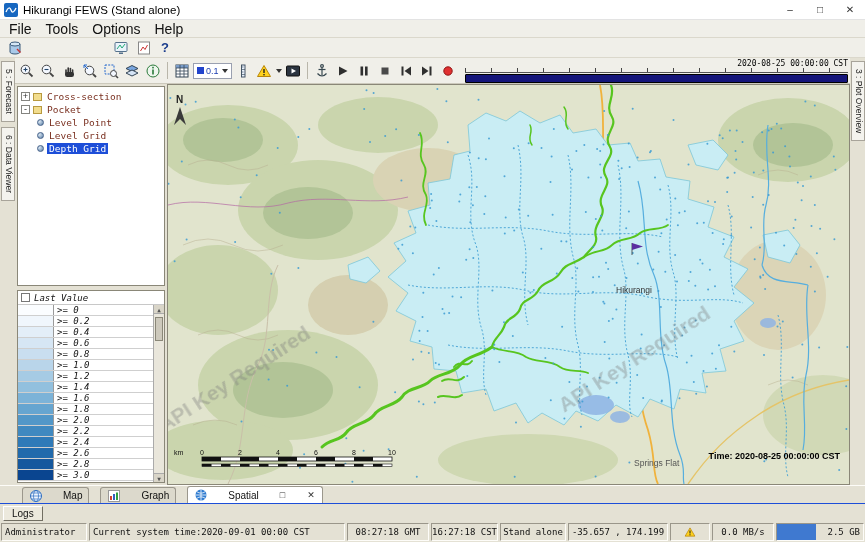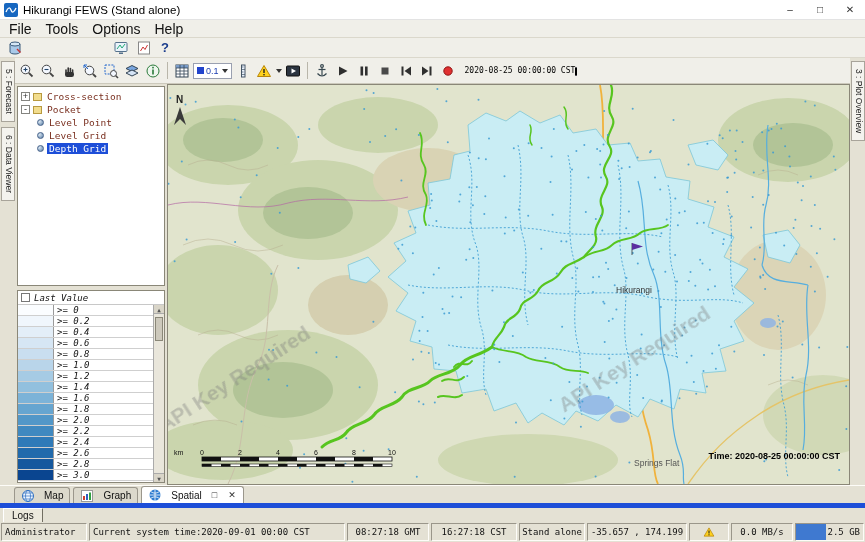--- a/index.html
+++ b/index.html
@@ -26,21 +26,21 @@
     display:flex; align-items:center; gap:1px; padding:0 2px; border-bottom:1px solid #ccc9bc; }
   .tbtn { width:20px; height:20px; display:flex; align-items:center; justify-content:center; flex:0 0 auto; }
   .sep { width:1px; height:17px; background:#b9b6aa; margin:0 3px; flex:0 0 auto; }
   .gap { width:80px; }
   .help-q { font-size:13px; font-weight:bold; color:#1a3c8c; padding:0 4px; }
   .combo { display:flex; align-items:center; gap:2px; border:1px solid #9aa0b0; background:#fff;
     height:16px; padding:0 3px; font-size:9px; color:#1a3cb0; flex:0 0 auto; }
   .combo .sw { width:7px; height:7px; background:#2244cc; display:inline-block; }
   .caret { width:0; height:0; border-left:3.5px solid transparent; border-right:3.5px solid transparent;
     border-top:4px solid #333; display:inline-block; margin-left:1px; }
-  .tl-wrap { flex:1 1 auto; display:flex; flex-direction:row; margin-left:6px; min-width:0; }
+  .tl-wrap { flex:1 1 auto; display:flex; flex-direction:column; margin-left:6px; min-width:0; }
   .tl-date { font-family:"DejaVu Sans Mono", monospace; font-size:8px; line-height:9px; text-align:right; white-space:nowrap; }
   .tl-ruler { height:5px; border-bottom:1px solid #555;
     background: repeating-linear-gradient(to right, #444 0 1px, transparent 1px 26px); }
   .tl-bar { height:9px; margin-top:1px; background:#15157a; border:1px solid #000; border-radius:1px; }
   
   .ltabs { position:absolute; left:0; top:58px; width:15px; height:427px; background:#e4e1d4;
     display:flex; flex-direction:column; align-items:center; gap:5px; padding-top:3px; }
   .rtabs { position:absolute; right:0; top:58px; width:15px; height:427px; background:#e4e1d4;
     display:flex; flex-direction:column; align-items:center; gap:5px; padding-top:3px; }
   .vtab { writing-mode: vertical-rl; text-orientation: mixed; font-size:8.5px; color:#222;
@@ -68,26 +68,26 @@
   .llabel { padding-left:3px; line-height:11px; }
   .lscroll { position:absolute; top:14px; right:0; bottom:0; width:11px; background:#e9e6db; border-left:1px solid #aaa; }
   .sarrow { height:9px; font-size:6px; line-height:9px; text-align:center; color:#555; background:#d9d5c8; border-bottom:1px solid #aaa; }
   .sarrow.bottom { position:absolute; bottom:0; left:0; right:0; border-top:1px solid #aaa; border-bottom:none; }
   .lthumb { position:absolute; top:12px; left:1px; right:1px; height:24px; background:#cdc9bc; border:1px solid #8a8778; }
   
   .map-wrap { position:absolute; left:167px; top:84px; width:683px; height:401px; border:1px solid #8a8778; background:#e1e4cd; }
   
   .tabbar { position:absolute; top:485px; left:0; width:865px; height:18px; background:#e4e1d4;
     border-top:1px solid #fdfcf8; display:flex; align-items:flex-end; gap:3px; padding-left:14px; }
-  .btab { display:flex; align-items:center; gap:9px; font-size:10px; color:#111; height:16px;
-    padding:0 6px; background:#dcd9cc; border:1px solid #9b978c; border-bottom:none; border-radius:3px 3px 0 0; }
+  .btab { display:flex; align-items:center; gap:20px; font-size:10px; color:#111; height:16px;
+    padding:0 6px; background:#dcd9cc; border:1px solid #9b978c; border-bottom:none; border-radius:3px 3px 0 0;margin-left:8px; }
   .btab.selected { background:#fff; height:17px; }
   .tabglyph { font-size:9px; color:#333; padding:0 1px; }
   .logsrow { position:absolute; top:503px; left:0; width:865px; height:19px; background:#e4e1d4;
-    display:flex; align-items:center; padding-left:3px; border-top:5px solid #1d4ed8; }
+    display:flex; align-items:center; padding-left:3px; border-top:1px solid #1d4ed8; }
   .logs-btn { font-size:10px; padding:1px 8px; background:#ece9dd; color:#111;
     border:1px solid; border-color:#fff #716e62 #716e62 #fff; }
   .statusbar { position:absolute; top:522px; left:0; width:865px; height:20px; background:#e4e1d4;
     display:flex; align-items:stretch; gap:2px; padding:1px; font-family:"DejaVu Sans Mono", monospace; font-size:9px; color:#111; }
   .scell { border:1px solid; border-color:#9a968a #fdfcf8 #fdfcf8 #9a968a; display:flex; align-items:center;
     padding:0 3px; white-space:nowrap; overflow:hidden; flex:0 0 auto; }
   .scell.center { justify-content:center; }
   .mem { position:relative; flex:1 1 auto; justify-content:flex-end; }
   .mem-fill { position:absolute; left:0; top:0; bottom:0; width:45%; background:#3f79d0; }
   .mem-text { position:relative; z-index:1; }
@@ -835,21 +835,21 @@
 </div>
 
 <div class="logsrow">
   <span class="logs-btn">Logs</span>
 </div>
 
 <div class="statusbar">
   <span class="scell" style="width:86px">Administrator</span>
   <span class="scell" style="width:256px">Current system time:2020-09-01 00:00 CST</span>
   <span class="scell center" style="width:82px">08:27:18 GMT</span>
-  <span class="scell center" style="width:86px">16:27:18 CST</span>
+  <span class="scell center" style="width:67px">16:27:18 CST</span>
   <span class="scell center" style="width:66px">Stand alone</span>
   <span class="scell center" style="width:100px">-35.657 , 174.199</span>
   <span class="scell center" style="width:40px">
     <svg width="12" height="12" viewBox="0 0 16 16">
       <polygon points="8,2.5 14.5,13.5 1.5,13.5" fill="#ffd21e" stroke="#b8860b"></polygon>
       <rect x="7.3" y="6" width="1.4" height="4" fill="#222"></rect>
       <rect x="7.3" y="11" width="1.4" height="1.4" fill="#222"></rect>
     </svg>
   </span>
   <span class="scell center" style="width:62px">0.0 MB/s</span>

